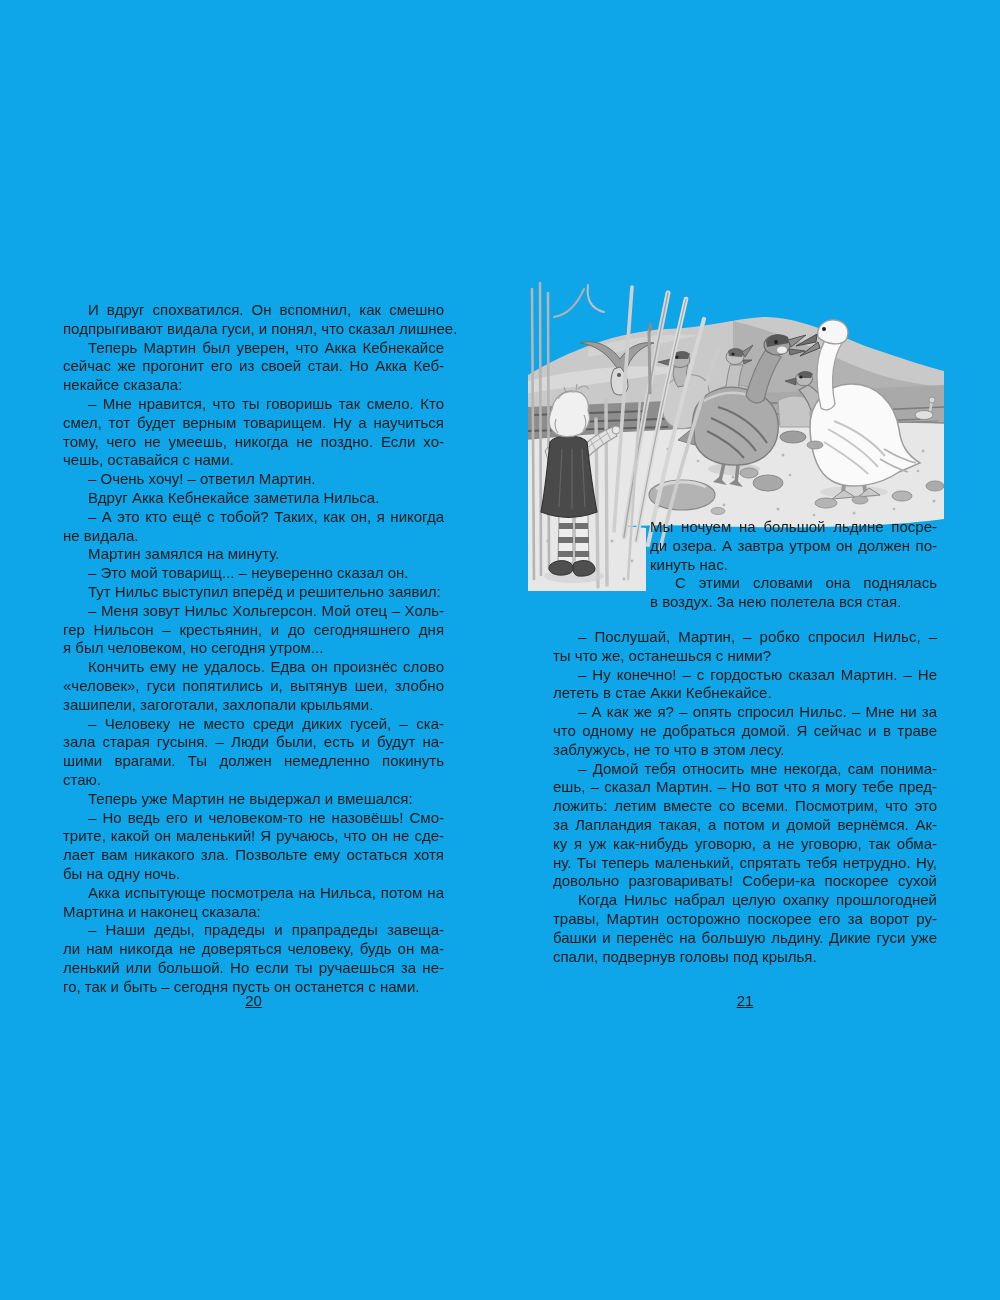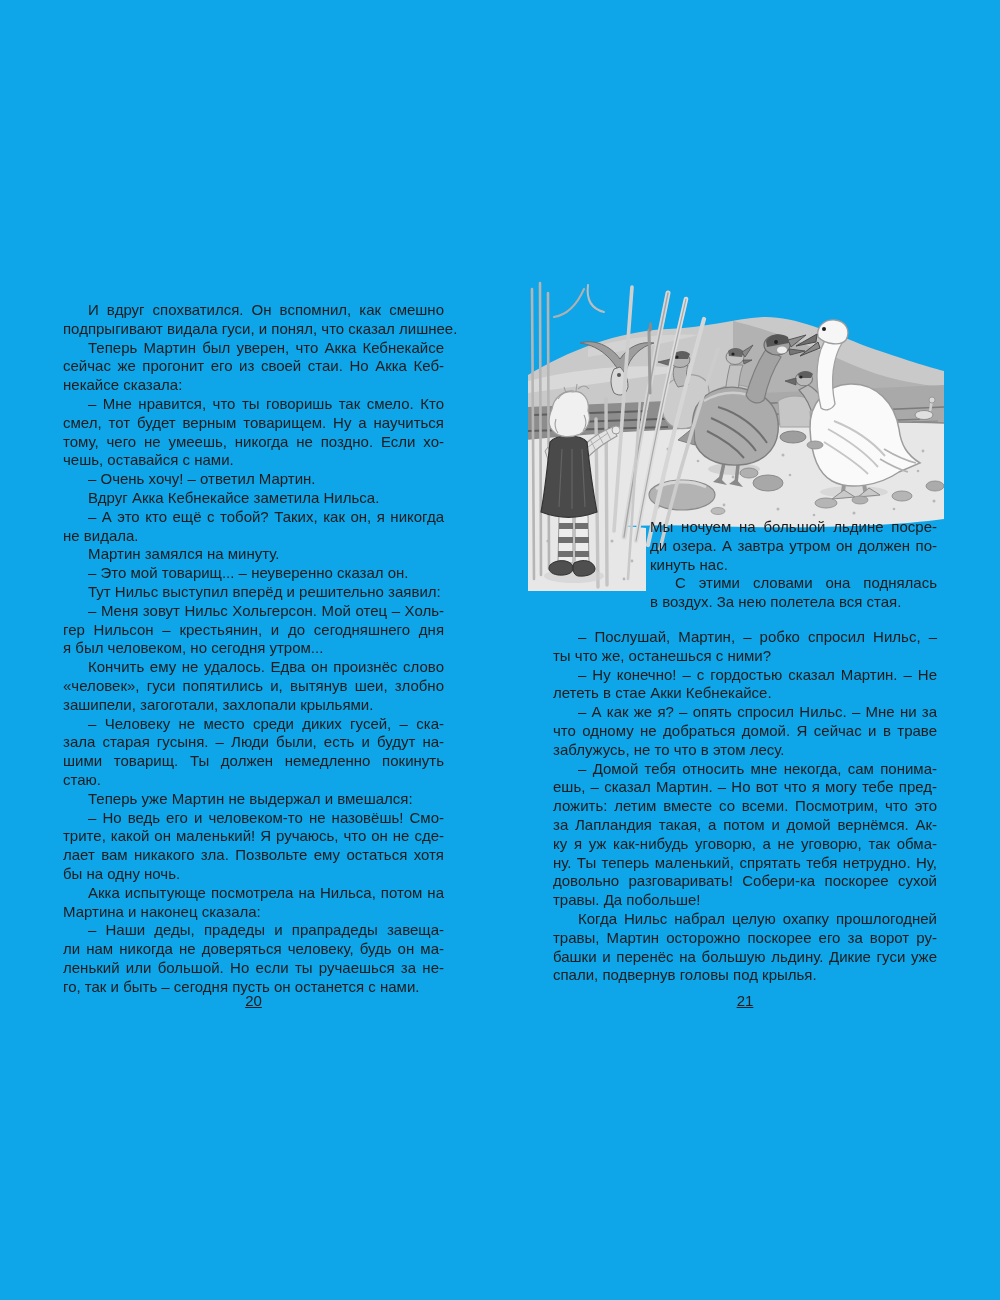--- a/index.html
+++ b/index.html
@@ -219,21 +219,21 @@
       <div class="tl ind">– Это мой товарищ... – неуверенно сказал он.</div>
       <div class="tl ind">Тут Нильс выступил вперёд и решительно заявил:</div>
       <div class="tl j ind">– Меня зовут Нильс Хольгерсон. Мой отец – Холь-</div>
       <div class="tl j">гер Нильсон – крестьянин, и до сегодняшнего дня</div>
       <div class="tl">я был человеком, но сегодня утром...</div>
       <div class="tl j ind">Кончить ему не удалось. Едва он произнёс слово</div>
       <div class="tl j">«человек», гуси попятились и, вытянув шеи, злобно</div>
       <div class="tl">зашипели, загоготали, захлопали крыльями.</div>
       <div class="tl j ind">– Человеку не место среди диких гусей, – ска-</div>
       <div class="tl j">зала старая гусыня. – Люди были, есть и будут на-</div>
-      <div class="tl j">шими товарищ. Ты должен немедленно покинуть</div>
+      <div class="tl j">шими врагами. Ты должен немедленно покинуть</div>
       <div class="tl">стаю.</div>
       <div class="tl ind">Теперь уже Мартин не выдержал и вмешался:</div>
       <div class="tl j ind">– Но ведь его и человеком-то не назовёшь! Смо-</div>
       <div class="tl j">трите, какой он маленький! Я ручаюсь, что он не сде-</div>
       <div class="tl j">лает вам никакого зла. Позвольте ему остаться хотя</div>
       <div class="tl">бы на одну ночь.</div>
       <div class="tl j ind">Акка испытующе посмотрела на Нильса, потом на</div>
       <div class="tl">Мартина и наконец сказала:</div>
       <div class="tl j ind">– Наши деды, прадеды и прапрадеды завеща-</div>
       <div class="tl j">ли нам никогда не доверяться человеку, будь он ма-</div>
@@ -257,21 +257,20 @@
       <div class="tl j ind">– А как же я? – опять спросил Нильс. – Мне ни за</div>
       <div class="tl j">что одному не добраться домой. Я сейчас и в траве</div>
       <div class="tl">заблужусь, не то что в этом лесу.</div>
       <div class="tl j ind">– Домой тебя относить мне некогда, сам понима-</div>
       <div class="tl j">ешь, – сказал Мартин. – Но вот что я могу тебе пред-</div>
       <div class="tl j">ложить: летим вместе со всеми. Посмотрим, что это</div>
       <div class="tl j">за Лапландия такая, а потом и домой вернёмся. Ак-</div>
       <div class="tl j">ку я уж как-нибудь уговорю, а не уговорю, так обма-</div>
       <div class="tl j">ну. Ты теперь маленький, спрятать тебя нетрудно. Ну,</div>
       <div class="tl j">довольно разговаривать! Собери-ка поскорее сухой</div>
-      <div class="tl">травы. Да побольше!</div>
       <div class="tl j ind">Когда Нильс набрал целую охапку прошлогодней</div>
       <div class="tl j">травы, Мартин осторожно поскорее его за ворот ру-</div>
       <div class="tl j">башки и перенёс на большую льдину. Дикие гуси уже</div>
       <div class="tl">спали, подвернув головы под крылья.</div>
     </div>
   <div class="pagenum" id="pn-right">21</div>
 
 </div>
 
 </body></html>

